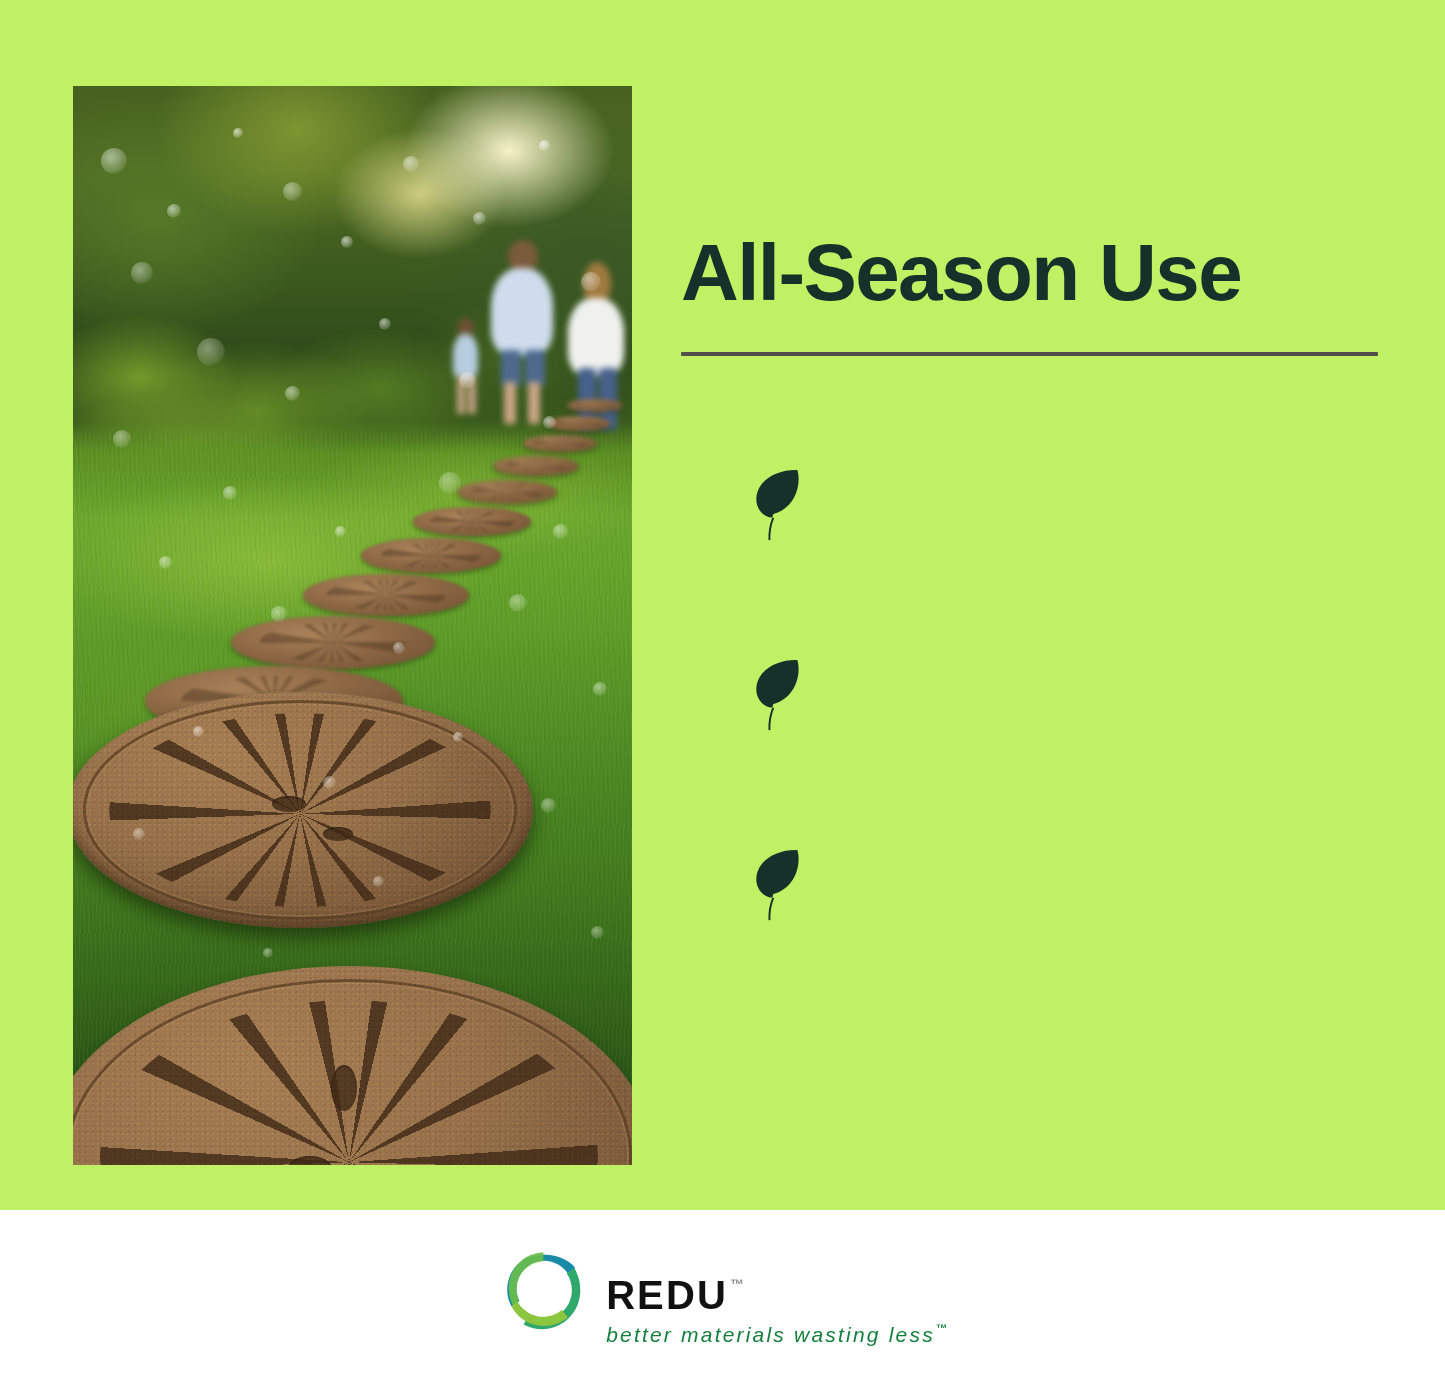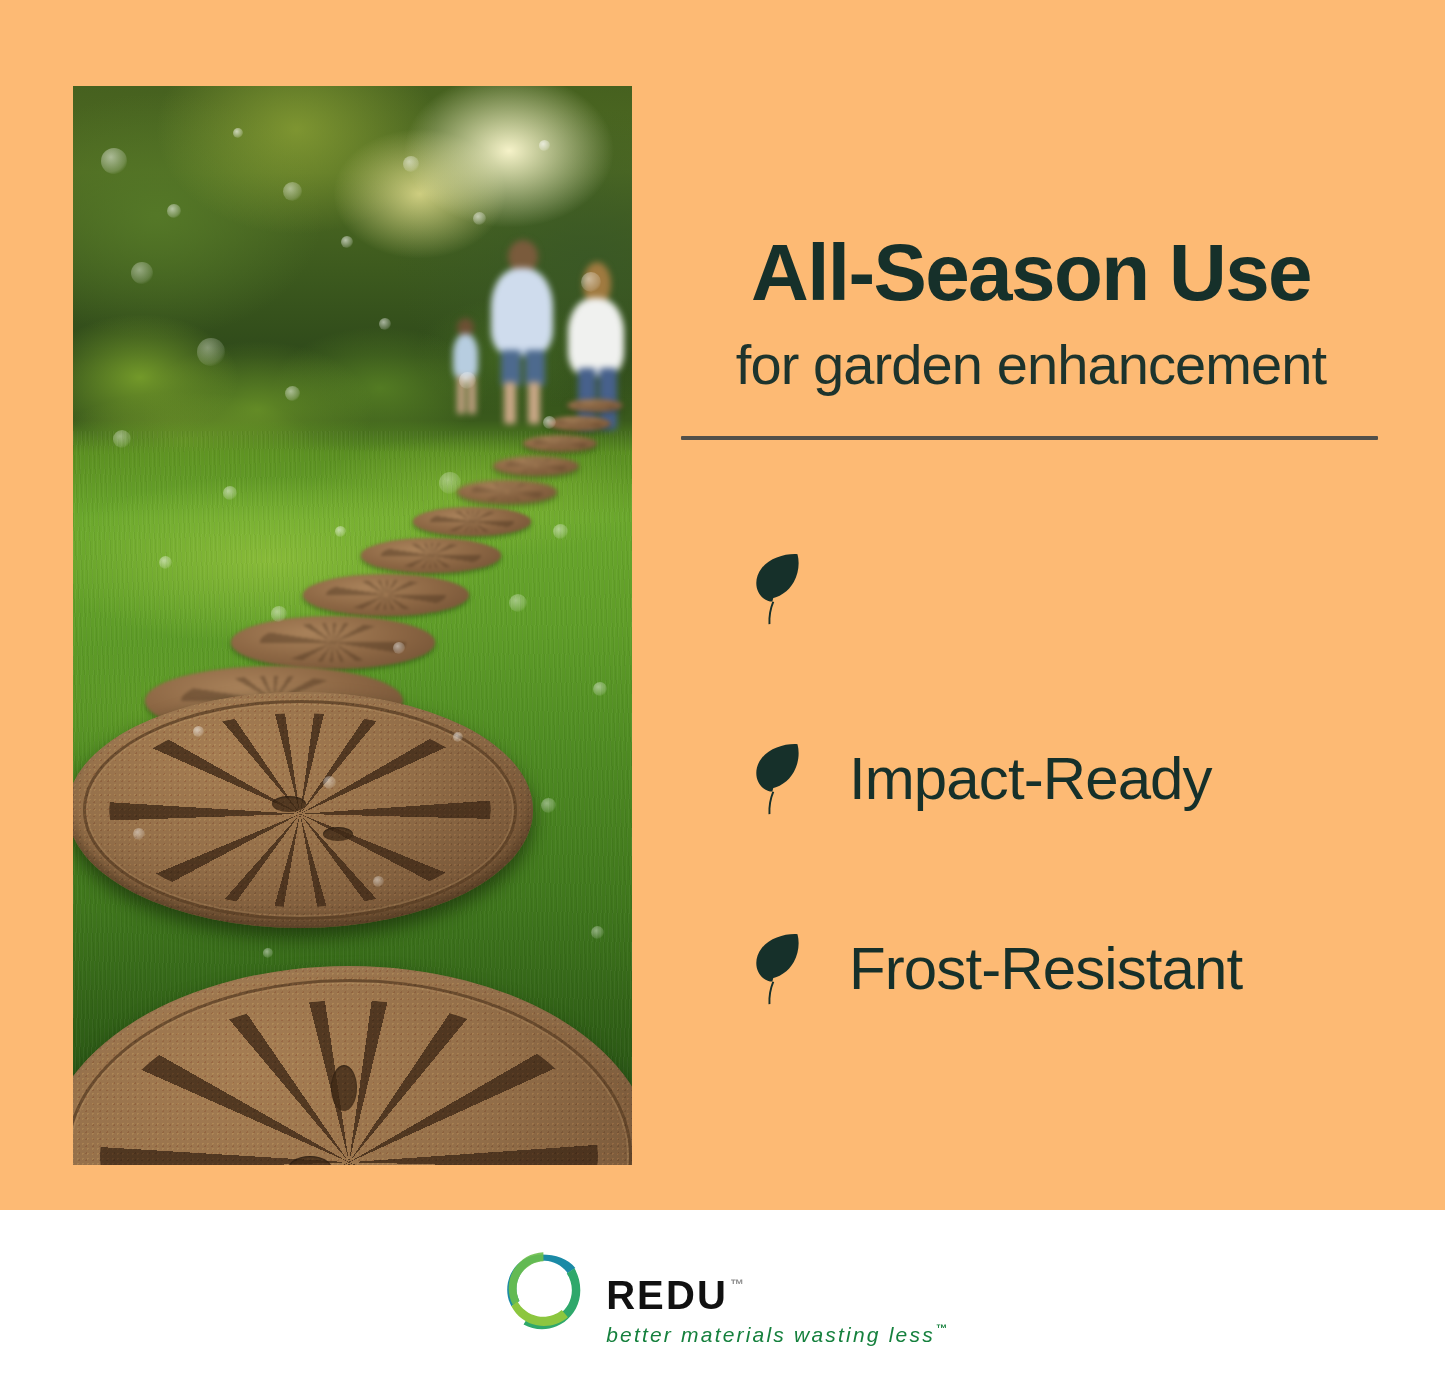--- a/index.html
+++ b/index.html
@@ -15,22 +15,21 @@
     overflow: hidden;
     position: relative;
   }
 
   
   #hero-panel {
     position: absolute;
     left: 0; top: 0;
     width: 1445px;
     height: 1210px;
-    background: #fdba74;
-    text-align: center;
+    background: #bef264;
   }
 
   
   #product-photo {
     position: absolute;
     left: 73px;
     top: 86px;
     width: 559px;
     height: 1079px;
     overflow: hidden;
@@ -384,47 +383,44 @@
     <div class="spark" style="left:60px;  top:742px; width:12px; height:12px; opacity:.5;"></div>
     <div class="spark" style="left:300px; top:790px; width:11px; height:11px; opacity:.5;"></div>
     <div class="spark" style="left:518px; top:840px; width:13px; height:13px; opacity:.45;"></div>
     <div class="spark" style="left:190px; top:862px; width:10px; height:10px; opacity:.5;"></div>
   </div>
 
   <div id="content-col">
 
     <h1 id="headline">All-Season Use</h1>
 
-    <p id="subheadline">for garden enhancement</p>
 
     <div id="rule"></div>
 
     <ul id="feature-list">
 
       <li class="feature-item">
         <svg class="leaf-icon" viewBox="0 0 56 74">
           <path d="M50.5 2.2C38 1.4 22.6 6.2 14.6 16.2 6.9 25.8 7.6 39.7 16.6 46.4c2.6 1.9 5.6 3 8.7 3.2 1.5-6.6 4.7-13 9.4-18.6 3.6-4.3 7.9-8 12.6-11-5.9 1.6-11.3 4.6-15.8 8.9-5.3 5-9.1 11.4-11 18.4C32.4 45.9 41.6 39.3 46.8 30c4.8-8.6 6-18.9 3.7-27.8z" fill="#16302a"></path>
           <path d="M25.3 49.6c-2.9 7.2-4.2 14.9-3.8 22.6l1.9-.2c-.4-7.5.9-15 3.8-22-.6-.1-1.3-.2-1.9-.4z" fill="#16302a"></path>
         </svg>
       </li>
 
       <li class="feature-item">
         <svg class="leaf-icon" viewBox="0 0 56 74">
           <path d="M50.5 2.2C38 1.4 22.6 6.2 14.6 16.2 6.9 25.8 7.6 39.7 16.6 46.4c2.6 1.9 5.6 3 8.7 3.2 1.5-6.6 4.7-13 9.4-18.6 3.6-4.3 7.9-8 12.6-11-5.9 1.6-11.3 4.6-15.8 8.9-5.3 5-9.1 11.4-11 18.4C32.4 45.9 41.6 39.3 46.8 30c4.8-8.6 6-18.9 3.7-27.8z" fill="#16302a"></path>
           <path d="M25.3 49.6c-2.9 7.2-4.2 14.9-3.8 22.6l1.9-.2c-.4-7.5.9-15 3.8-22-.6-.1-1.3-.2-1.9-.4z" fill="#16302a"></path>
         </svg>
-        <span class="feature-label">Impact-Ready</span>
       </li>
 
       <li class="feature-item">
         <svg class="leaf-icon" viewBox="0 0 56 74">
           <path d="M50.5 2.2C38 1.4 22.6 6.2 14.6 16.2 6.9 25.8 7.6 39.7 16.6 46.4c2.6 1.9 5.6 3 8.7 3.2 1.5-6.6 4.7-13 9.4-18.6 3.6-4.3 7.9-8 12.6-11-5.9 1.6-11.3 4.6-15.8 8.9-5.3 5-9.1 11.4-11 18.4C32.4 45.9 41.6 39.3 46.8 30c4.8-8.6 6-18.9 3.7-27.8z" fill="#16302a"></path>
           <path d="M25.3 49.6c-2.9 7.2-4.2 14.9-3.8 22.6l1.9-.2c-.4-7.5.9-15 3.8-22-.6-.1-1.3-.2-1.9-.4z" fill="#16302a"></path>
         </svg>
-        <span class="feature-label">Frost-Resistant</span>
       </li>
 
     </ul>
   </div>
 </div>
 
 <div id="footer">
   <div id="brand-logo">
 
     <svg id="logo-mark" viewBox="0 0 100 100">

